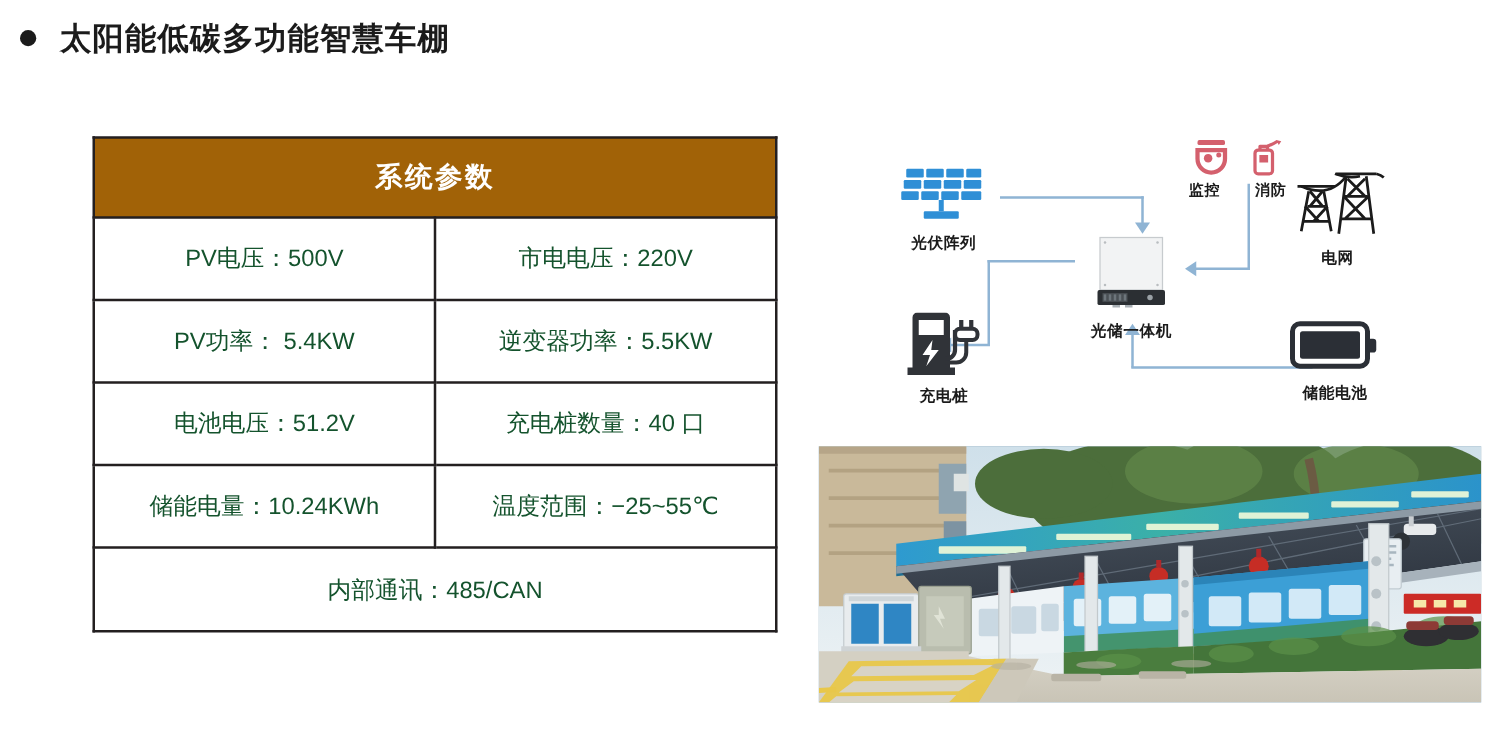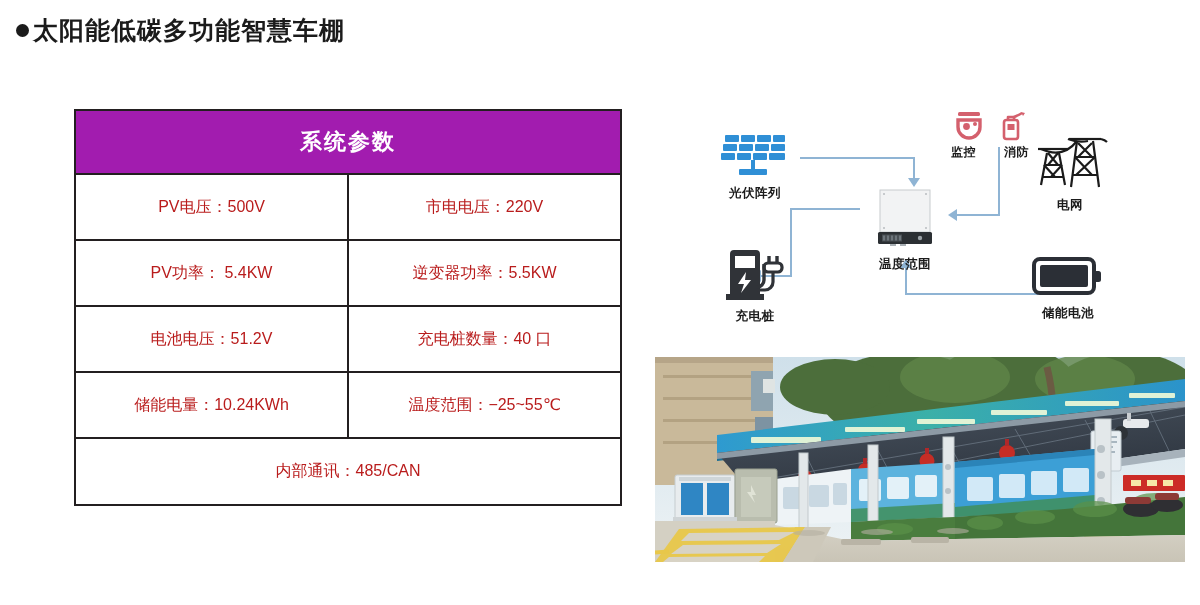--- a/index.html
+++ b/index.html
@@ -16,21 +16,21 @@
     color: #1a1a1a;
   }
 
   
   #title-row {
     position: absolute;
     left: 16px;
     top: 14px;
     display: flex;
     align-items: center;
-    gap: 4px;
+    gap: 19px;
   }
   #title-bullet {
     width: 13px;
     height: 13px;
     border-radius: 50%;
     background: #1b1b1b;
     flex: none;
   }
   #title-text {
     font-size: 25px;
@@ -48,28 +48,28 @@
     width: 548px;
     border: 2px solid #231f20;
     border-collapse: collapse;
     background: #fff;
     table-layout: fixed;
   }
   #spec-table td {
     border: 2px solid #231f20;
     text-align: center;
     vertical-align: middle;
-    font-size: 16px;
-    color: #b91c1c;
+    font-size: 19px;
+    color: #14532d;
     height: 64px;
     padding: 0 6px;
     white-space: nowrap;
   }
   #spec-table td.header-cell {
-    background: #a21caf;
+    background: #a16207;
     color: #ffffff;
     font-size: 22px;
     font-weight: 700;
     letter-spacing: 2px;
     height: 62px;
     border-color: #231f20;
   }
   #spec-table tr.row-last td {
     height: 65px;
     margin-top: 48px;
@@ -289,21 +289,21 @@
         <rect x="9" y="47.5" width="2" height="5"></rect>
         <rect x="13" y="47.5" width="2" height="5"></rect>
         <rect x="17" y="47.5" width="2" height="5"></rect>
         <rect x="21" y="47.5" width="2" height="5"></rect>
         <rect x="25" y="47.5" width="2" height="5"></rect>
       </g>
       <circle cx="46" cy="50" r="2.2" fill="#9aa1a6"></circle>
       <rect x="16" y="56" width="6" height="2" fill="#a9b0b5"></rect>
       <rect x="26" y="56" width="6" height="2" fill="#a9b0b5"></rect>
     </svg>
-    <div class="diag-label">温度范围</div>
+    <div class="diag-label">光储一体机</div>
   </div>
 
   <div class="diag-node" id="node-charger">
     <svg width="66" height="52" viewBox="0 0 66 52">
       <g fill="#303338">
         <path d="M8 4 a4 4 0 0 1 4 -4 h22 a4 4 0 0 1 4 4 v40 h4 v6 H4 v-6 h4 Z"></path>
       </g>
       <rect x="13" y="6" width="20" height="12" fill="#ffffff"></rect>
       <path d="M24 22 L16 34 h6 l-3 9 10 -13 h-6 z" fill="#ffffff"></path>
       <g fill="none" stroke="#303338" stroke-width="3.4">

